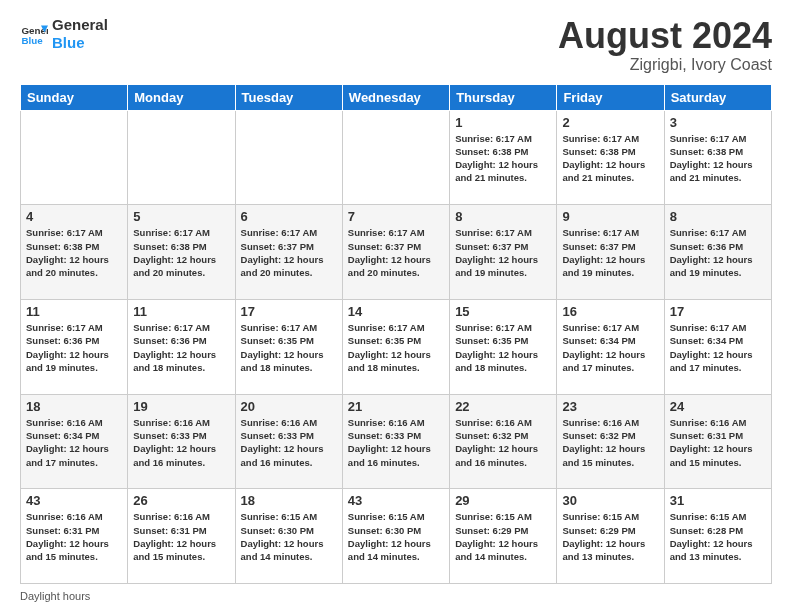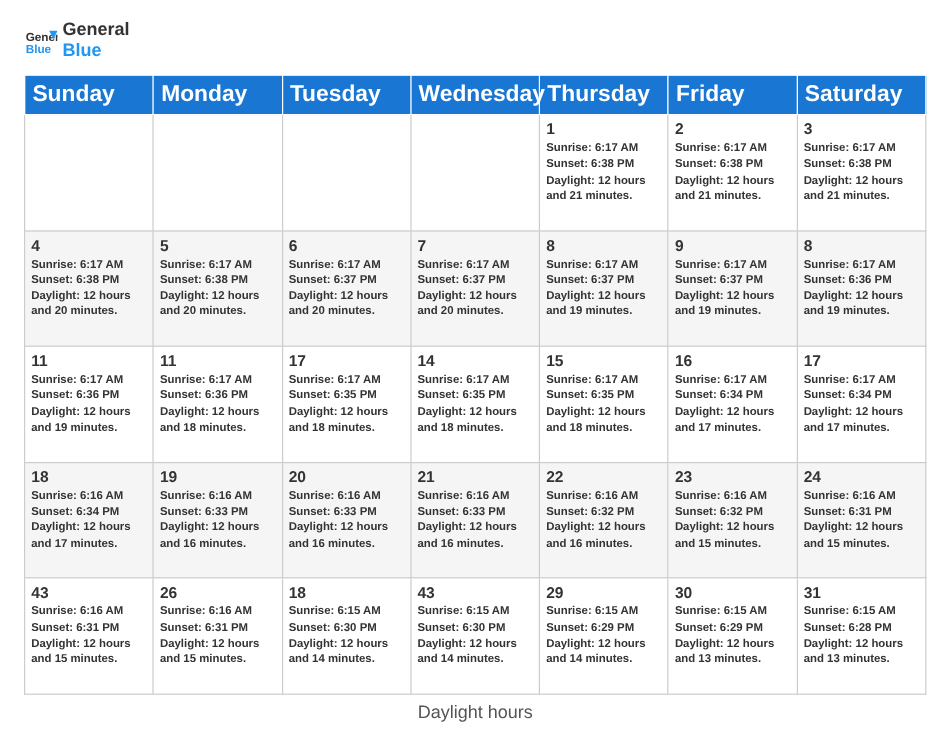--- a/index.html
+++ b/index.html
@@ -47,21 +47,21 @@
     }
     .calendar-table {
       width: 100%;
       border-collapse: collapse;
       flex: 1;
       table-layout: fixed;
     }
     .calendar-table th {
       background: #1976D2;
       color: #fff;
-      font-size: 19px;
+      font-size: 13px;
       font-weight: bold;
       padding: 5px 6px;
       text-align: left;
       border: 1px solid #fff;
     }
     .calendar-table td {
       border: 1px solid #ccc;
       vertical-align: top;
       padding: 4px 5px;
       font-size: 10px;
@@ -83,41 +83,45 @@
       font-size: 9.5px;
       line-height: 1.4;
       color: #333;
       font-weight: bold;
     }
     .empty-cell {
       background: #fff !important;
     }
     .footer {
       margin-top: 6px;
-      font-size: 15px;
+      font-size: 11px;
       color: #555;
-      text-align: center;
+      text-align: left;
     }
   </style>
 </head>
 <body>
 
 <div class="page">
   <div class="header">
     <div class="logo">
       <svg class="logo-icon" viewBox="0 0 40 40">
         <text x="2" y="20" font-size="14" font-weight="bold" fill="#333">General</text>
         <text x="2" y="34" font-size="14" font-weight="bold" fill="#2196F3">Blue</text>
         <polygon points="30,8 40,8 35,18" fill="#2196F3"></polygon>
       </svg>
       <div style="line-height:1.2">
         <div style="font-size:15px;font-weight:bold;color:#333">General</div>
         <div style="font-size:15px;font-weight:bold;color:#2196F3">Blue</div>
       </div>
     </div>
+    <div class="title-block">
+      <div class="month-title">August 2024</div>
+      <div class="location-title">Zigrigbi, Ivory Coast</div>
+    </div>
   </div>
 
   <table class="calendar-table">
     <thead>
       <tr>
       <th>Sunday</th>
           <th>Monday</th>
           <th>Tuesday</th>
           <th>Wednesday</th>
           <th>Thursday</th>

